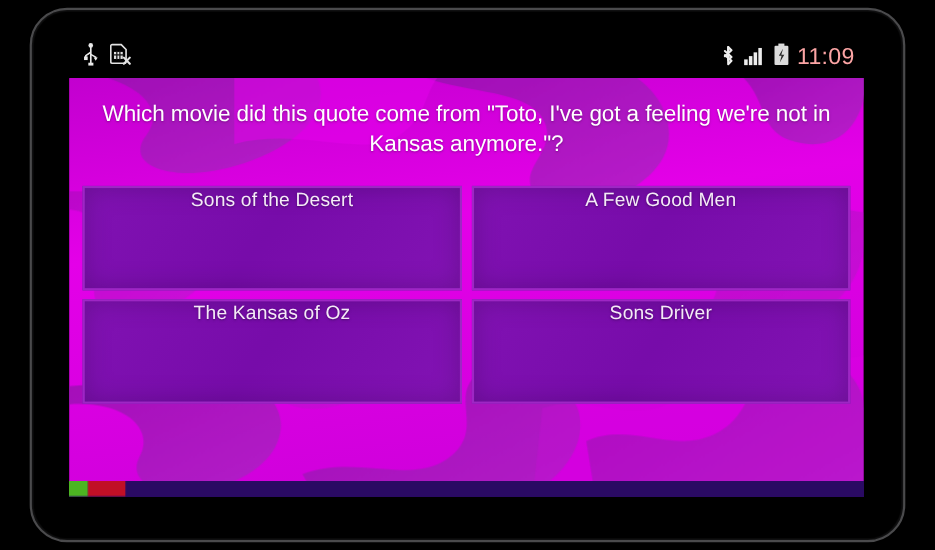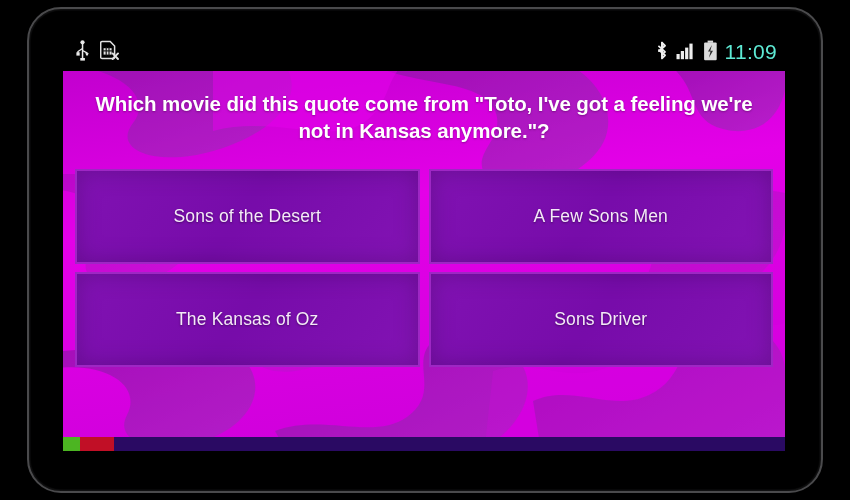--- a/index.html
+++ b/index.html
@@ -36,21 +36,21 @@
     left:63px; top:33px; width:722px; height:38px;
     background:#000;
     display:flex; align-items:center;
   }
   #status-left { display:flex; align-items:center; gap:10px; padding-left:12px; }
   #status-right {
     margin-left:auto; display:flex; align-items:center; gap:7px; padding-right:8px;
   }
   .sicon { display:block; }
   #clock {
-    color:#5eead4; font-size:21px; letter-spacing:0.3px;
+    color:#fca5a5; font-size:21px; letter-spacing:0.3px;
     font-family:"Liberation Sans", sans-serif;
   }
 
   
   #app {
     position:absolute;
     left:63px; top:71px; width:722px; height:380px;
     overflow:hidden;
     background:#d900e0;
   }
@@ -58,41 +58,41 @@
 
   
   #question {
     position:absolute; left:0; top:0; width:100%; height:92px;
     display:flex; align-items:center; justify-content:center;
     padding:0 18px;
   }
   #question-text {
     color:#ffffff;
     font-size:20.5px;
-    font-weight:bold;
+    font-weight:normal;
     line-height:1.32;
     text-align:center;
     letter-spacing:-0.1px;
     text-shadow:0 1px 2px rgba(90,0,95,.55);
   }
 
   
   #answers {
     position:absolute;
     left:12px; top:98px; width:698px; height:198px;
     display:grid;
     grid-template-columns:1fr 1fr;
     grid-template-rows:1fr 1fr;
     gap:8px 9px;
   }
   .answer {
     position:relative;
     background:#7a0dae;
     border:2px solid #9e27c4;
-    display:flex; align-items:center; justify-content:center;
+    display:flex; align-items:flex-start; justify-content:center;
     cursor:pointer;
     overflow:hidden;
     box-shadow: inset 0 0 22px rgba(40,0,60,.35);
   }
   .answer::after{
     content:""; position:absolute; inset:0;
     background:linear-gradient(125deg, rgba(160,40,200,.18) 0%, rgba(90,0,130,.10) 48%, rgba(175,50,210,.16) 100%);
     pointer-events:none;
   }
   .answer-label {
@@ -215,21 +215,21 @@
 
     <div id="question">
       <div id="question-text">Which movie did this quote come from "Toto, I've got a feeling we're not in Kansas anymore."?</div>
     </div>
 
     <div id="answers">
       <div class="answer">
         <span class="answer-label">Sons of the Desert</span>
       </div>
       <div class="answer">
-        <span class="answer-label">A Few Sons Men</span>
+        <span class="answer-label">A Few Good Men</span>
       </div>
       <div class="answer">
         <span class="answer-label">The Kansas of Oz</span>
       </div>
       <div class="answer">
         <span class="answer-label">Sons Driver</span>
       </div>
     </div>
 
     <div id="progress" style="background: rgb(42, 10, 99);">

